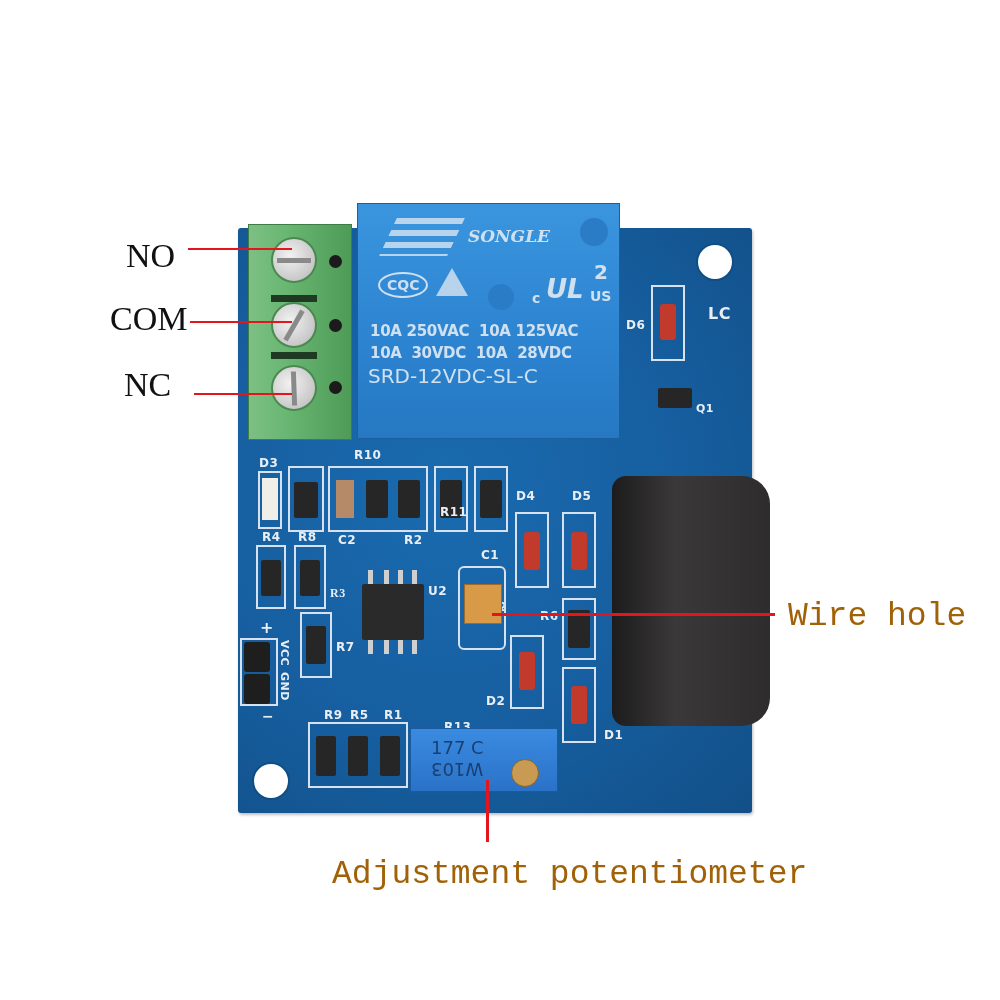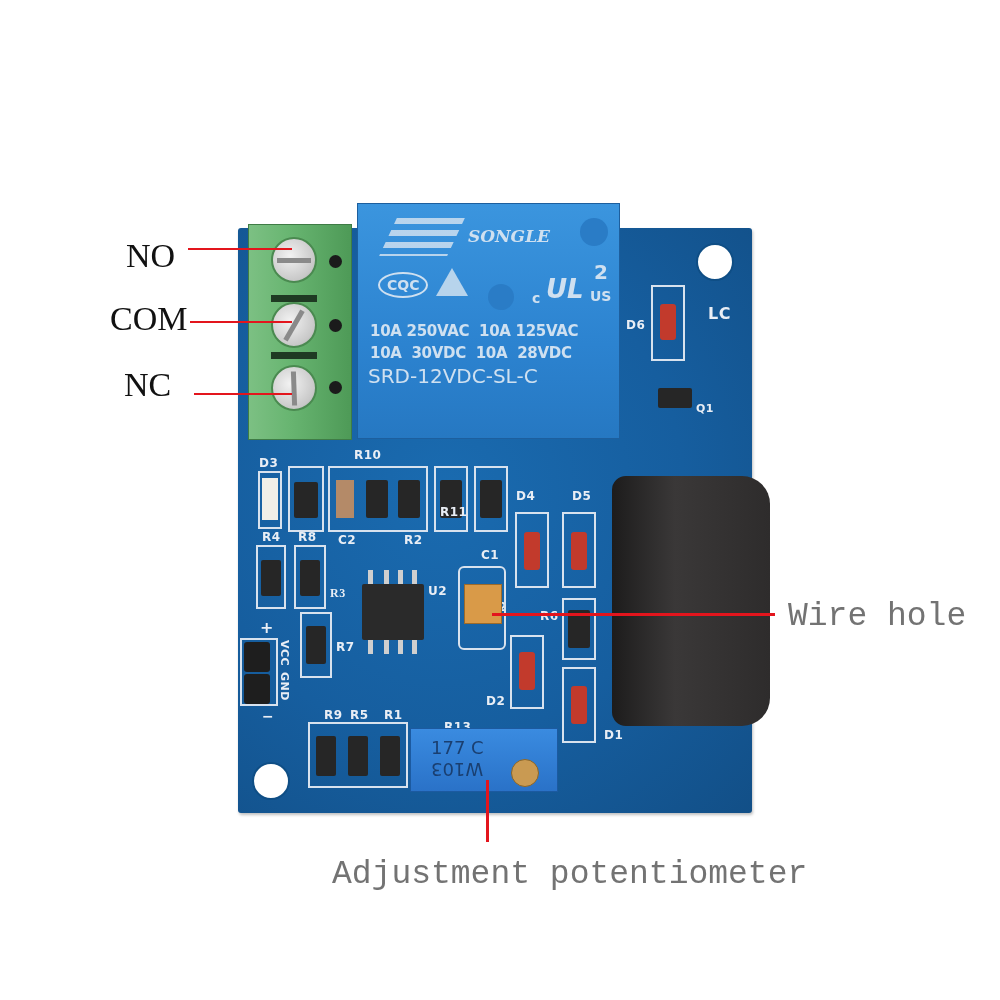--- a/index.html
+++ b/index.html
@@ -41,21 +41,21 @@
   .diode { background: #c23a2c; border-radius: 3px; }
   .cap-tant { background: #d99a48; border: 1px solid #9c6a2a; }
   .ic { background: #2a2a2a; border-radius: 2px; }
   .ic-pin { width: 5px; height: 14px; background: #cfcfcf; position: absolute; }
   .pot { left: 410px; top: 728px; width: 148px; height: 64px; background: #2f7fd6;
          background-image: linear-gradient(180deg, #3a8be0, #2a72c8); border: 1px solid #1c5aa0; }
   .pot-screw { width: 28px; height: 28px; border-radius: 50%; background: #c99a52; border: 1px solid #8a6528; }
 
   
   .label { color: #111; font-family: "Liberation Serif", serif; font-size: 34px; }
-  .mono-label { color: #737373; font-family: "Liberation Mono", monospace; font-size: 33px; }
+  .mono-label { color: #a16207; font-family: "Liberation Mono", monospace; font-size: 33px; }
   .leader { background: #e3151d; }
 </style>
 </head>
 <body>
 
 <div class="abs pcb"></div>
 <div class="abs hole" style="left:696px;top:243px;width:38px;height:38px;"></div>
 <div class="abs hole" style="left:252px;top:762px;width:38px;height:38px;"></div>
 
 <div class="abs terminal">

